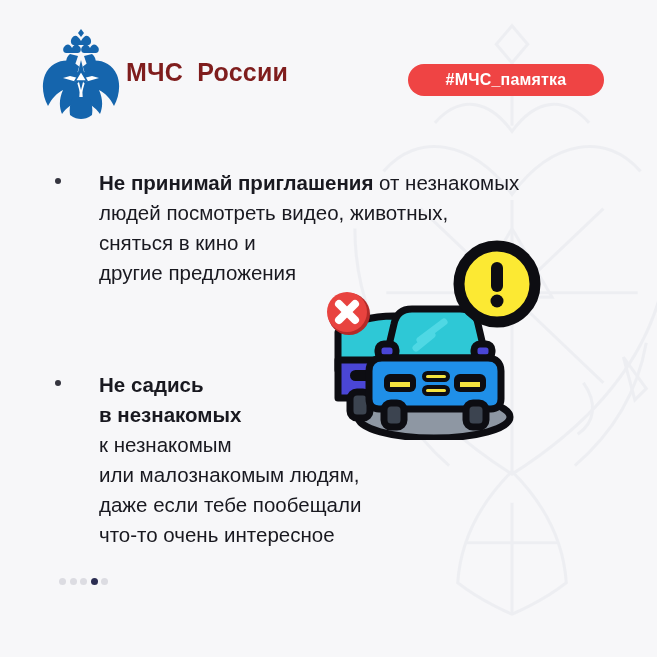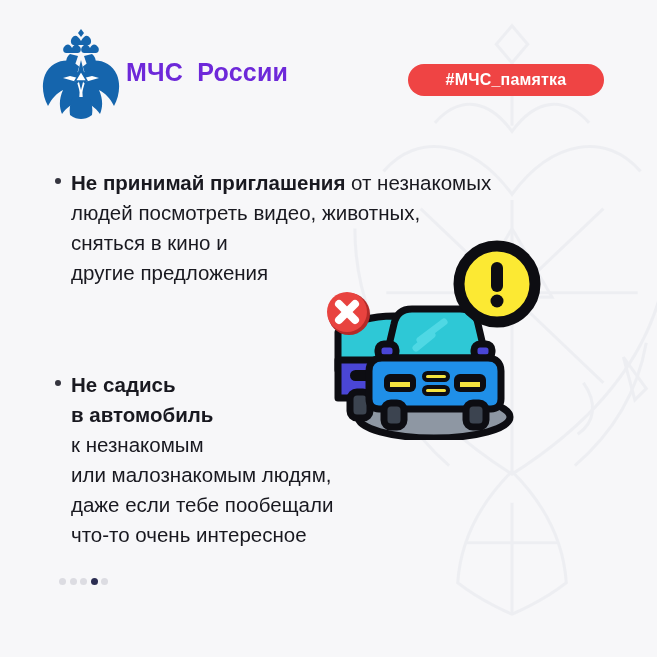--- a/index.html
+++ b/index.html
@@ -40,21 +40,21 @@
     top: 27px;
     width: 78px;
     height: 92px;
   }
   .logo-title {
     position: absolute;
     left: 126px;
     top: 58px;
     font-size: 25px;
     font-weight: bold;
-    color: #6d28d9;
+    color: #7f1d1d;
     letter-spacing: 0.2px;
     white-space: pre;
   }
   .hashtag-badge {
     position: absolute;
     left: 408px;
     top: 64px;
     width: 196px;
     height: 32px;
     border-radius: 16px;
@@ -76,21 +76,21 @@
   .bullet-dot {
     position: absolute;
     left: 0px;
     width: 6px;
     height: 6px;
     border-radius: 50%;
     background: #35353f;
   }
   .bullet-text {
     position: absolute;
-    left: 16px;
+    left: 44px;
     top: 0;
     font-size: 20.5px;
     line-height: 30px;
     color: #191920;
     white-space: pre-line;
   }
   .bullet-text b { font-weight: bold; }
 
   #bullet-1 { left: 55px; top: 168px; width: 530px; }
   #bullet-1 .bullet-dot { top: 10px; }
@@ -197,21 +197,21 @@
     <span class="bullet-dot"></span>
     <div class="bullet-text"><b>Не принимай приглашения</b><span> от незнакомых
 людей посмотреть видео, животных,
 сняться в кино и
  другие предложения</span></div>
   </div>
 
   <div class="bullet-block" id="bullet-2">
     <span class="bullet-dot"></span>
     <div class="bullet-text"><b>Не садись
-в автомобиль</b><span>
+в незнакомых</b><span>
 к незнакомым
 или малознакомым людям,
 даже если тебе пообещали
 что-то очень интересное</span></div>
   </div>
 
   <div class="illustration">
     <svg viewBox="0 0 220 200" width="220" height="200" xmlns="http://www.w3.org/2000/svg">
 
       <ellipse cx="112" cy="177" rx="76" ry="21" fill="#8e97a3" stroke="#0d0d12" stroke-width="7"></ellipse>

